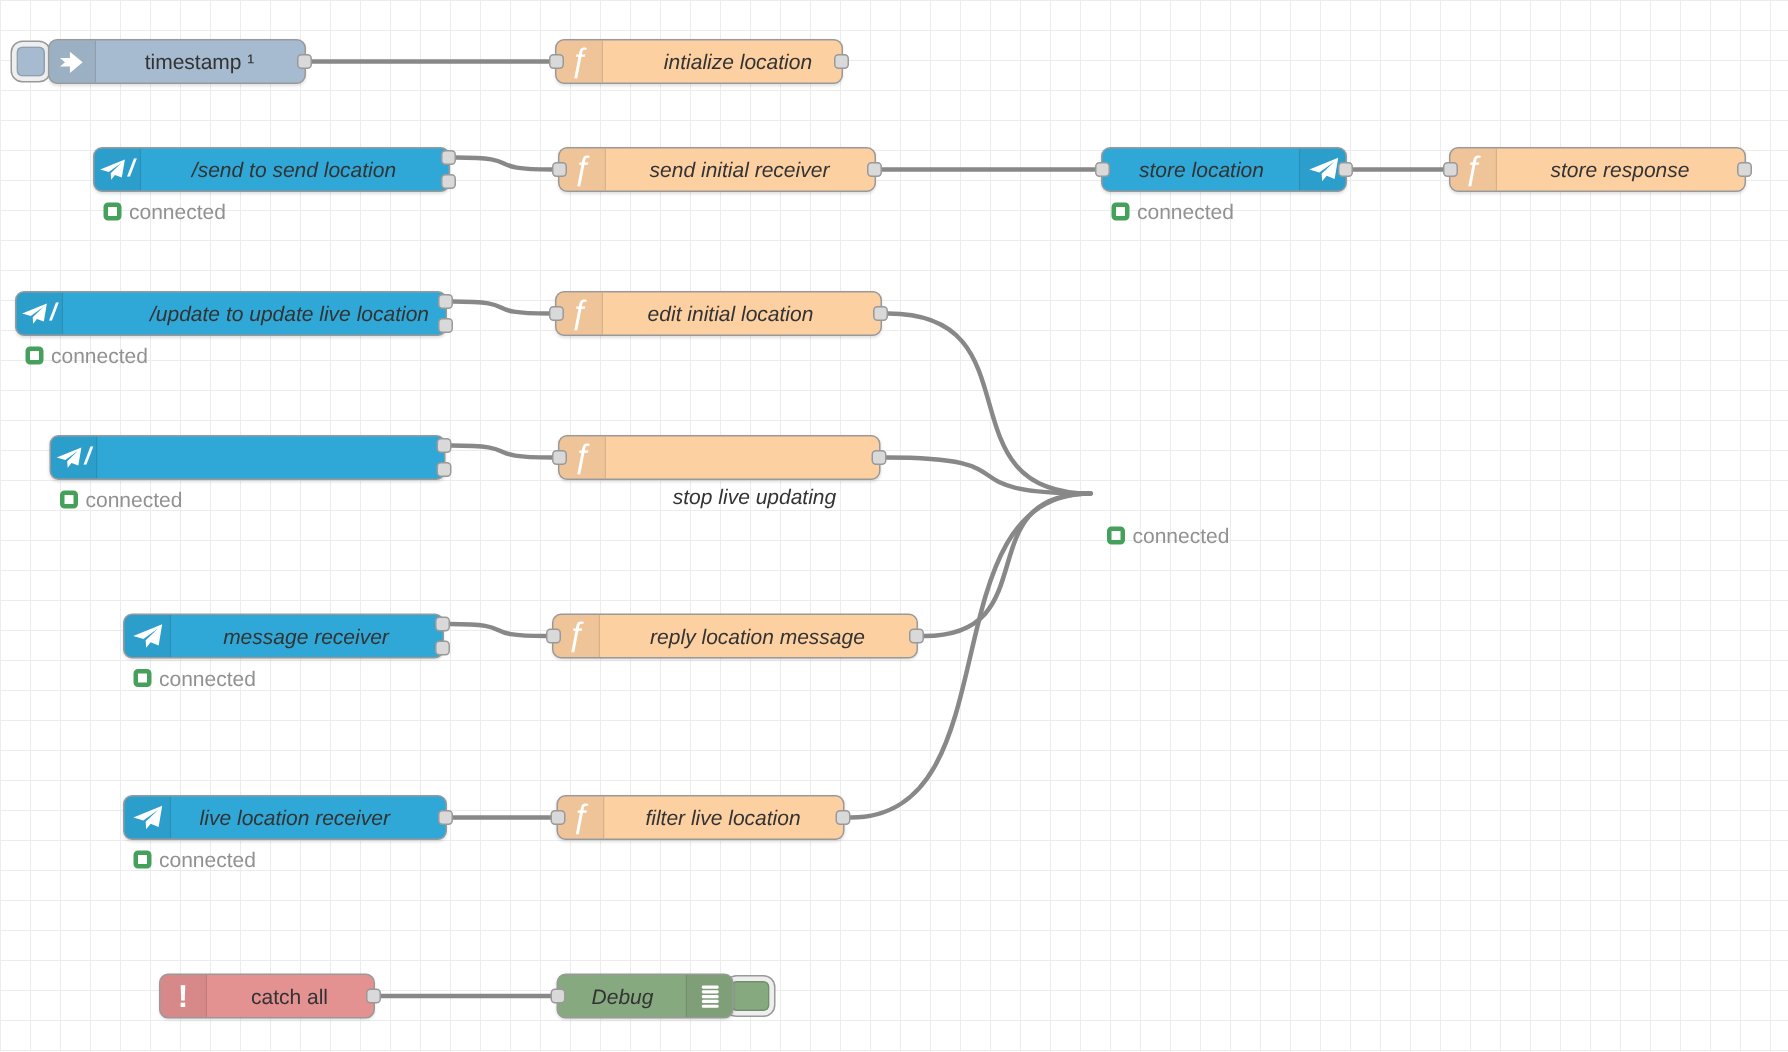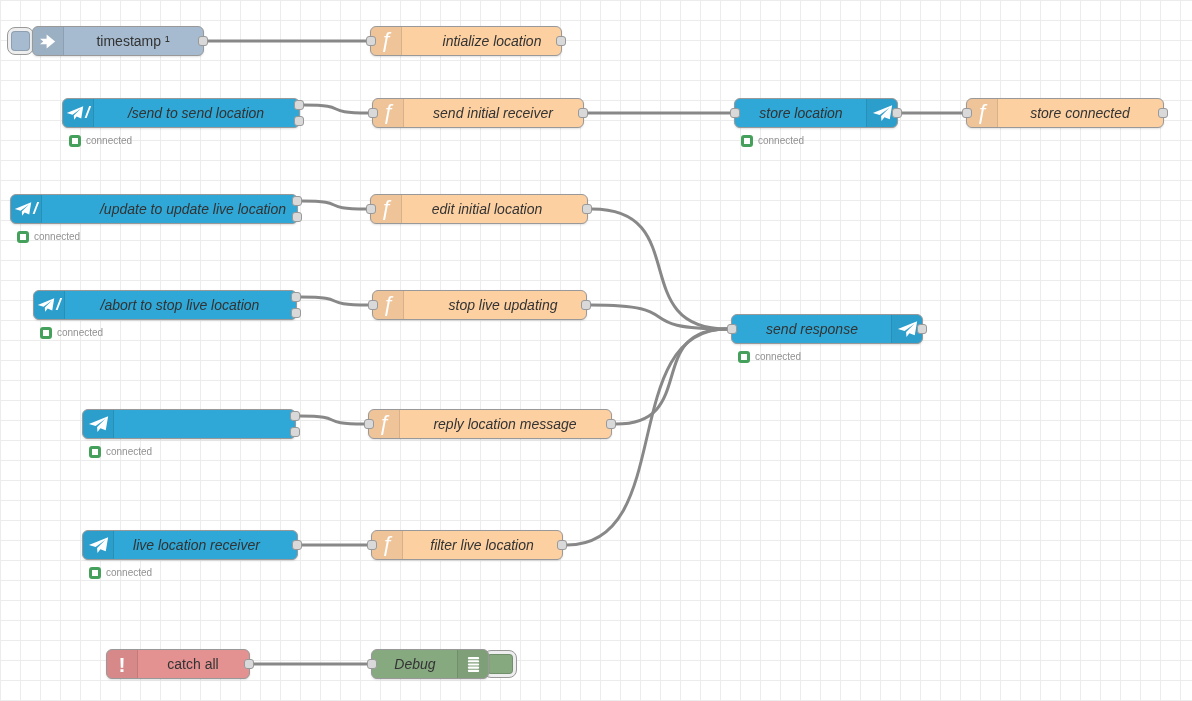--- a/index.html
+++ b/index.html
@@ -30,21 +30,21 @@
   .node-label.italic{font-style:italic;}
   .port{
     position:absolute;width:10px;height:10px;background:#d9d9d9;border:1px solid #999;
     border-radius:3px;box-sizing:border-box;z-index:4;cursor:crosshair;
   }
   .status{position:absolute;z-index:2;display:flex;align-items:center;height:13px;}
   .status-dot{
     display:inline-block;width:12px;height:12px;box-sizing:border-box;
     border:3px solid #44a05a;border-radius:3px;background:#fff;
   }
-  .status-text{margin-left:5px;font-size:10px;color:#919191;}
+  .status-text{margin-left:5px;font-size:14px;color:#919191;}
   .side-button{
     position:absolute;box-sizing:border-box;background:#eeeeee;border:1px solid #999;
     border-radius:8px;padding:3px;z-index:2;cursor:pointer;
   }
   .side-button-inner{width:100%;height:100%;border-radius:4px;border:1px solid rgba(0,0,0,0.15);box-sizing:border-box;}
   .slash{font-style:italic;font-weight:bold;font-size:16px;color:#fff;margin-left:1px;}
   .ficon{font-size:22px;color:#fff;font-style:italic;line-height:1;transform:translateY(-1px);}
   .bang{font-weight:bold;font-size:21px;color:#fff;line-height:1;}
   .plane-pair{display:flex;align-items:center;}
 </style>
@@ -126,21 +126,21 @@
       <div class="port" style="right: -5px; top: 9px;"></div>
     </div>
     <div class="status" style="left: 741px; top: 134px;">
       <span class="status-dot" style="border-color: rgb(68, 160, 90);"></span>
       <span class="status-text">connected</span>
     </div>
     <div class="node" style="left: 966px; top: 98px; width: 198px; background: rgb(253, 208, 162); border-color: rgb(153, 153, 153);">
       <div class="icon-region icon-left">
         <span class="ficon">ƒ</span>
       </div>
-      <div class="node-label italic" style="left: 30px; right: 0px;">store connected</div>
+      <div class="node-label italic" style="left: 30px; right: 0px;">store response</div>
       <div class="port" style="left: -5px; top: 9px;"></div>
       <div class="port" style="right: -5px; top: 9px;"></div>
     </div>
     <div class="node" style="left: 10px; top: 194px; width: 288px; background: rgb(47, 168, 215); border-color: rgb(153, 153, 153);">
       <div class="icon-region icon-left">
         <span class="plane-pair">
           <svg width="18" height="16" viewBox="0 0 24 20">
             <path fill="#fff" d="M23 1 L1 10 L8.7 12.3 L20 4 L10.4 13.3 L10.8 19 L14.2 14.8 L20.3 17.2 Z"></path>
           </svg>
           <span class="slash">/</span>
@@ -164,64 +164,54 @@
     </div>
     <div class="node" style="left: 33px; top: 290px; width: 264px; background: rgb(47, 168, 215); border-color: rgb(153, 153, 153);">
       <div class="icon-region icon-left">
         <span class="plane-pair">
           <svg width="18" height="16" viewBox="0 0 24 20">
             <path fill="#fff" d="M23 1 L1 10 L8.7 12.3 L20 4 L10.4 13.3 L10.8 19 L14.2 14.8 L20.3 17.2 Z"></path>
           </svg>
           <span class="slash">/</span>
         </span>
       </div>
-      <div class="node-label italic" style="left: 30px; right: 0px;">/abort to stop live location</div>
       <div class="port" style="right: -5px; top: 1px;"></div>
       <div class="port" style="right: -5px; top: 17px;"></div>
     </div>
     <div class="status" style="left: 40px; top: 326px;">
       <span class="status-dot" style="border-color: rgb(68, 160, 90);"></span>
       <span class="status-text">connected</span>
     </div>
     <div class="node" style="left: 372px; top: 290px; width: 215px; background: rgb(253, 208, 162); border-color: rgb(153, 153, 153);">
       <div class="icon-region icon-left">
         <span class="ficon">ƒ</span>
       </div>
-      <div class="node-label italic" style="left: 47px; right: 0px;">stop live updating</div>
+      <div class="node-label italic" style="left: 47px; right: 0px; margin-top: 26px;">stop live updating</div>
       <div class="port" style="left: -5px; top: 9px;"></div>
       <div class="port" style="right: -5px; top: 9px;"></div>
     </div>
     <div class="node" style="left: 82px; top: 409px; width: 214px; background: rgb(47, 168, 215); border-color: rgb(153, 153, 153);">
       <div class="icon-region icon-left">
         <svg width="21" height="18" viewBox="0 0 24 20">
           <path fill="#fff" d="M23 1 L1 10 L8.7 12.3 L20 4 L10.4 13.3 L10.8 19 L14.2 14.8 L20.3 17.2 Z"></path>
         </svg>
       </div>
+      <div class="node-label italic" style="left: 30px; right: 0px;">message receiver</div>
       <div class="port" style="right: -5px; top: 1px;"></div>
       <div class="port" style="right: -5px; top: 17px;"></div>
     </div>
     <div class="status" style="left: 89px; top: 445px;">
       <span class="status-dot" style="border-color: rgb(68, 160, 90);"></span>
       <span class="status-text">connected</span>
     </div>
     <div class="node" style="left: 368px; top: 409px; width: 244px; background: rgb(253, 208, 162); border-color: rgb(153, 153, 153);">
       <div class="icon-region icon-left">
         <span class="ficon">ƒ</span>
       </div>
       <div class="node-label italic" style="left: 30px; right: 0px;">reply location message</div>
-      <div class="port" style="left: -5px; top: 9px;"></div>
-      <div class="port" style="right: -5px; top: 9px;"></div>
-    </div>
-    <div class="node" style="left: 731px; top: 314px; width: 192px; background: rgb(47, 168, 215); border-color: rgb(153, 153, 153);">
-      <div class="icon-region icon-right">
-        <svg width="21" height="18" viewBox="0 0 24 20">
-          <path fill="#fff" d="M23 1 L1 10 L8.7 12.3 L20 4 L10.4 13.3 L10.8 19 L14.2 14.8 L20.3 17.2 Z"></path>
-        </svg>
-      </div>
-      <div class="node-label italic" style="left: 0px; right: 30px;">send response</div>
       <div class="port" style="left: -5px; top: 9px;"></div>
       <div class="port" style="right: -5px; top: 9px;"></div>
     </div>
     <div class="status" style="left: 738px; top: 350px;">
       <span class="status-dot" style="border-color: rgb(68, 160, 90);"></span>
       <span class="status-text">connected</span>
     </div>
     <div class="node" style="left: 82px; top: 530px; width: 216px; background: rgb(47, 168, 215); border-color: rgb(153, 153, 153);">
       <div class="icon-region icon-left">
         <svg width="21" height="18" viewBox="0 0 24 20">

